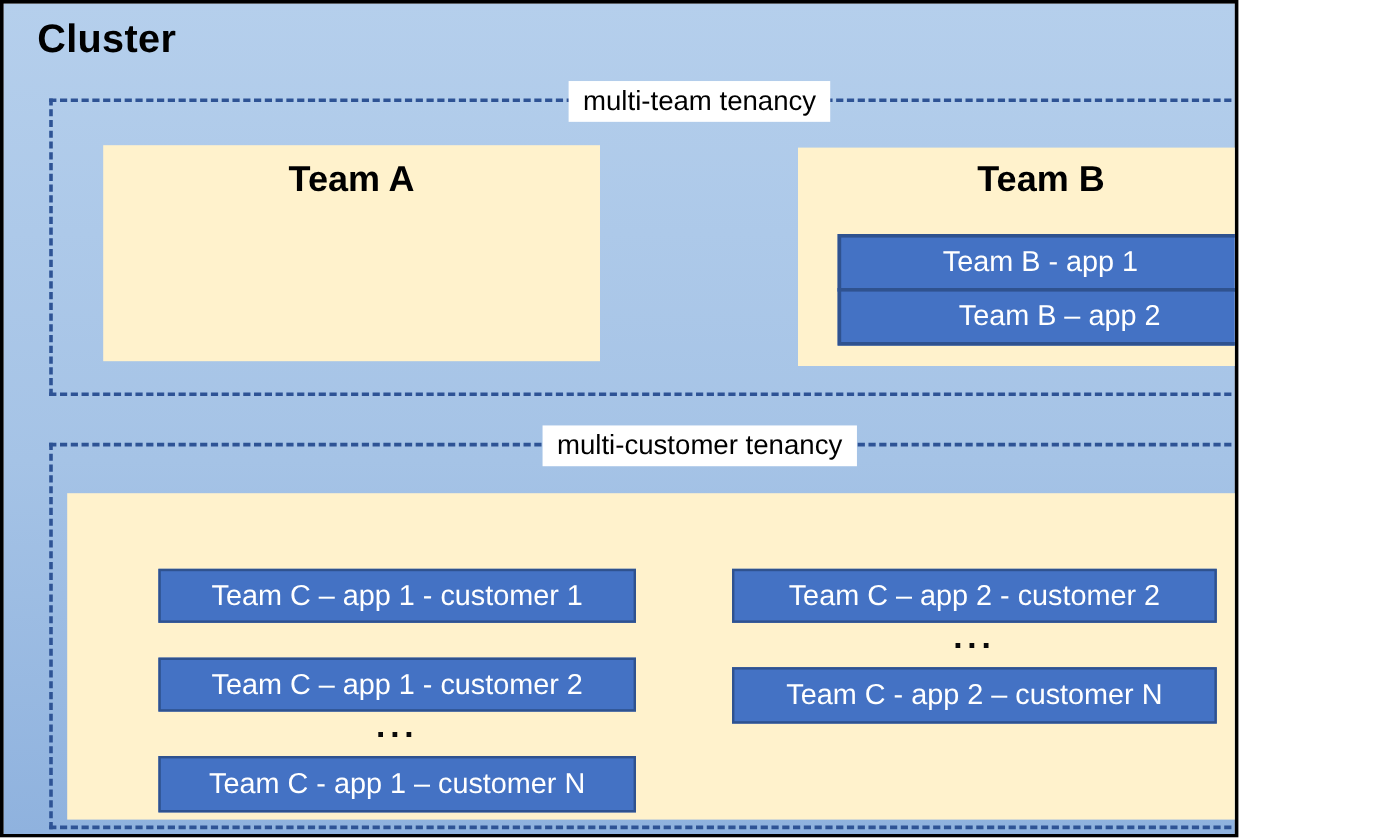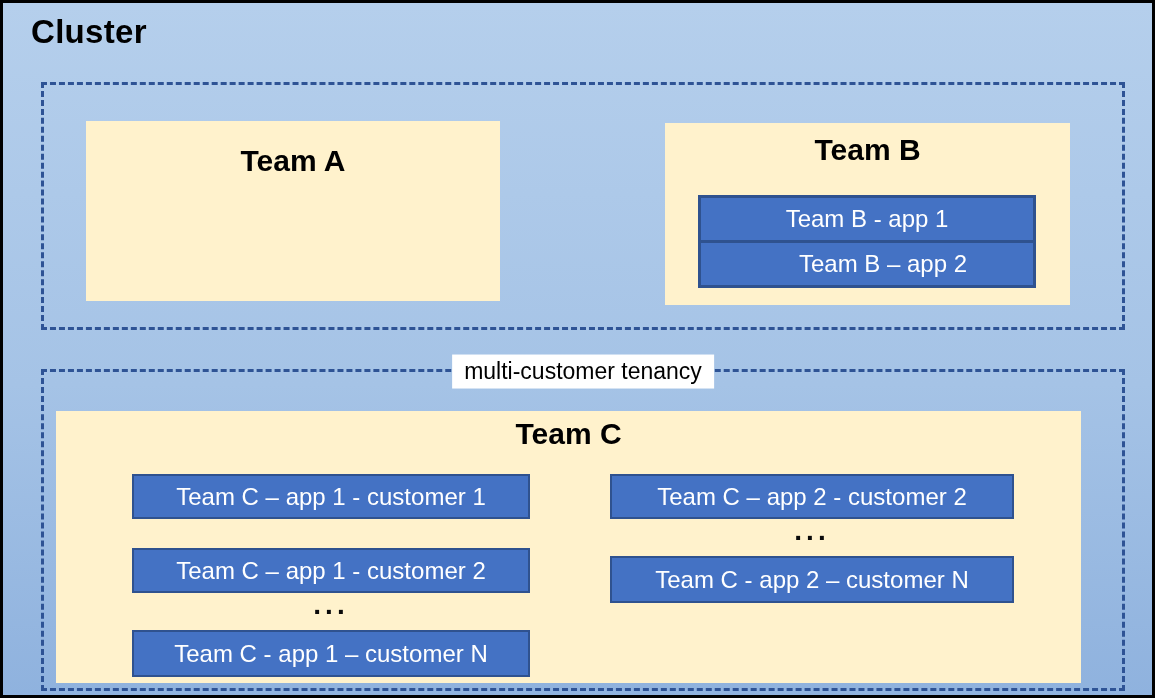--- a/index.html
+++ b/index.html
@@ -1,20 +1,20 @@
 <!DOCTYPE html>
 <html style="--background-top: #B5CFEC; --background-mid: #A5C3E6; --background-bottom: #8FB2DE; --outer-border: #000000; --dashed-border: #2E5395; --label-bg: #FFFFFF; --team-fill: #FFF2CC; --app-fill: #4472C4; --app-border: #2F528F; --app-text: #FFFFFF; --title-text: #000000;"><head>
 <meta charset="utf-8">
 <style>
   html,body { margin:0; padding:0; background:#fff; }
   * { box-sizing:border-box; }
 
   .cluster {
     position:relative;
-    width:1155px; height:698px;
+    width:1032px; height:698px;
     border:3px solid var(--outer-border, #000);
     background:linear-gradient(180deg, var(--background-top, #B5CFEC) 0%, var(--background-mid, #A5C3E6) 55%, var(--background-bottom, #8FB2DE) 100%);
     font-family:"Liberation Sans", sans-serif;
     overflow:hidden;
   }
 
   .cluster-title {
     position:absolute; left:28px; top:10px;
     font-size:33px; font-weight:bold; color:var(--title-text, #000);
     letter-spacing:0.3px;
@@ -38,21 +38,21 @@
 
   .team {
     position:absolute;
     background:var(--team-fill, #FFF2CC);
   }
   .team-title {
     text-align:center; font-weight:bold; font-size:30px;
     color:var(--title-text, #000);
   }
   .team-a { left:42px;  top:36px; width:414px;  height:180px; }
-  .team-a .team-title { padding-top:23px; }
+  .team-a .team-title { padding-top:12px; }
   .team-b { left:621px; top:38px; width:405px;  height:182px; }
   .team-b .team-title { padding-top:10px; }
   .team-c { left:12px;  top:39px; width:1025px; height:272px; }
   .team-c .team-title { padding-top:6px; }
 
   .app {
     position:absolute;
     background:var(--app-fill, #4472C4);
     border:3px solid var(--app-border, #2F528F);
     display:flex; align-items:center; justify-content:center;
@@ -87,37 +87,37 @@
   .ellipsis span { transform:translateY(-7px); }
 </style>
 </head>
 <body>
 
 <div class="cluster">
 
   <div class="cluster-title">Cluster</div>
 
   <div class="tenancy tenancy-mt">
+    <div class="tenancy-label">multi-team tenancy</div>
 
     <div class="team team-a">
       <div class="team-title">Team A</div>
     </div>
 
     <div class="team team-b">
       <div class="team-title">Team B</div>
       <div class="app app-1">Team B - app 1</div>
       <div class="app app-2">Team B – app 2</div>
     </div>
   </div>
 
   <div class="tenancy tenancy-mc">
     <div class="tenancy-label">multi-customer tenancy</div>
 
     <div class="team team-c">
-      <div class="team-title">Team C</div>
 
       <div class="ccol ccol-1">
         <div class="capp">Team C – app 1 - customer 1</div>
         <div class="capp">Team C – app 1 - customer 2</div>
         <div class="ellipsis">
             <span>...</span>
           </div>
         <div class="capp capp-last">Team C - app 1 – customer N</div>
       </div>
 

